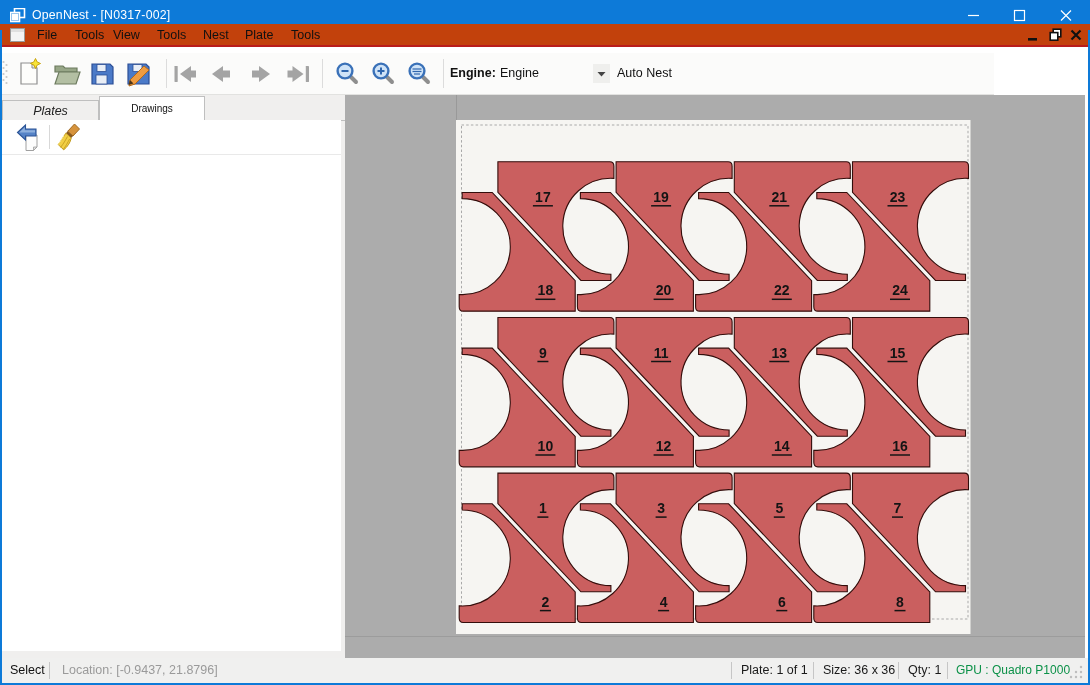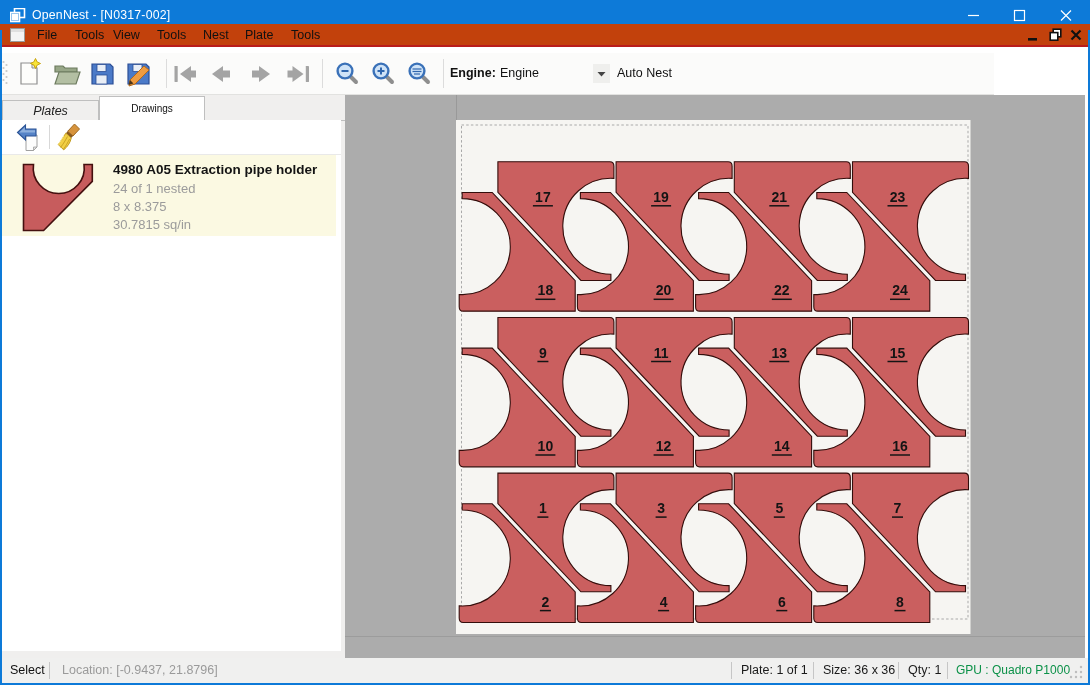--- a/index.html
+++ b/index.html
@@ -174,29 +174,20 @@
       <g transform="translate(42,0)">
         <path d="M18.5 2 l5 5 -6.5 7 -5.3 -4.7 z" fill="#d6933c" stroke="#a06a22" stroke-width="1"></path>
         <path d="M11.7 9.3 l5.3 4.7 -1.8 2 -5.4 -4.8 z" fill="#8a5a1e"></path>
         <path d="M9.8 11.2 l5.4 4.8 c-0.6 4 -3.4 8.6 -7.4 11.8 l-5.6 -5.2 c3.1 -3.9 5.3 -7.9 7.6 -11.4 z" fill="#f2cf45" stroke="#c49d20" stroke-width="1"></path>
         <path d="M4.6 25.4 c2.9 -3.7 4.9 -7.3 6.9 -10.9 M7.3 27.4 c2.6 -3.4 4.5 -7 6.3 -10.4" fill="none" stroke="#c49d20" stroke-width="0.9"></path>
         <path d="M2.2 22.6 c2.2 -2.9 4 -5.9 5.6 -8.7" fill="none" stroke="#fce98a" stroke-width="1"></path>
       </g>
       </svg>
     <div class="abs" style="left:49px;top:30px;width:1px;height:24px;background:#d8d8d8"></div>
     <div class="abs" style="left:2px;top:58.5px;width:339px;height:1px;background:#e9e9e9"></div>
-    <div id="item" class="abs" style="left:2px;top:60px">
-      <div class="t-title abs">4980 A05 Extraction pipe holder</div>
-      <div class="t-gray abs" style="top:26px">24 of 1 nested</div>
-      <div class="t-gray abs" style="top:44px">8 x 8.375</div>
-      <div class="t-gray abs" style="top:62px">30.7815 sq/in</div>
-      <svg id="thumb" class="abs" style="left:20px;top:8px" width="75" height="69" viewBox="0 0 75 69">
-        <path d="M1.5 1.5 H11.5 A25.5 25.5 0 1 0 62 1.5 H70.3 V18.3 L21.6 67.5 H1.5 Z" fill="#c75c5d" stroke="#44100f" stroke-width="1.6"></path>
-      </svg>
-    </div>
   </div>
 
   <div id="canvas" class="abs">
     <svg id="nest" class="abs" style="left:0;top:0" width="740" height="563" viewBox="0 0 740 563">
       <defs>
         <path id="po" d="M1 0 H113 Q117 0 117 4.5 L117 16.6 A48 48 0 1 0 114 112.5 L114 118.7 L84 118.7 L1 30.5 Z"></path>
         <g id="pair">
           <use href="#po"></use>
           <use href="#po" transform="translate(-0.5 0.45) rotate(180 39.9 74.45)"></use>
         </g>

